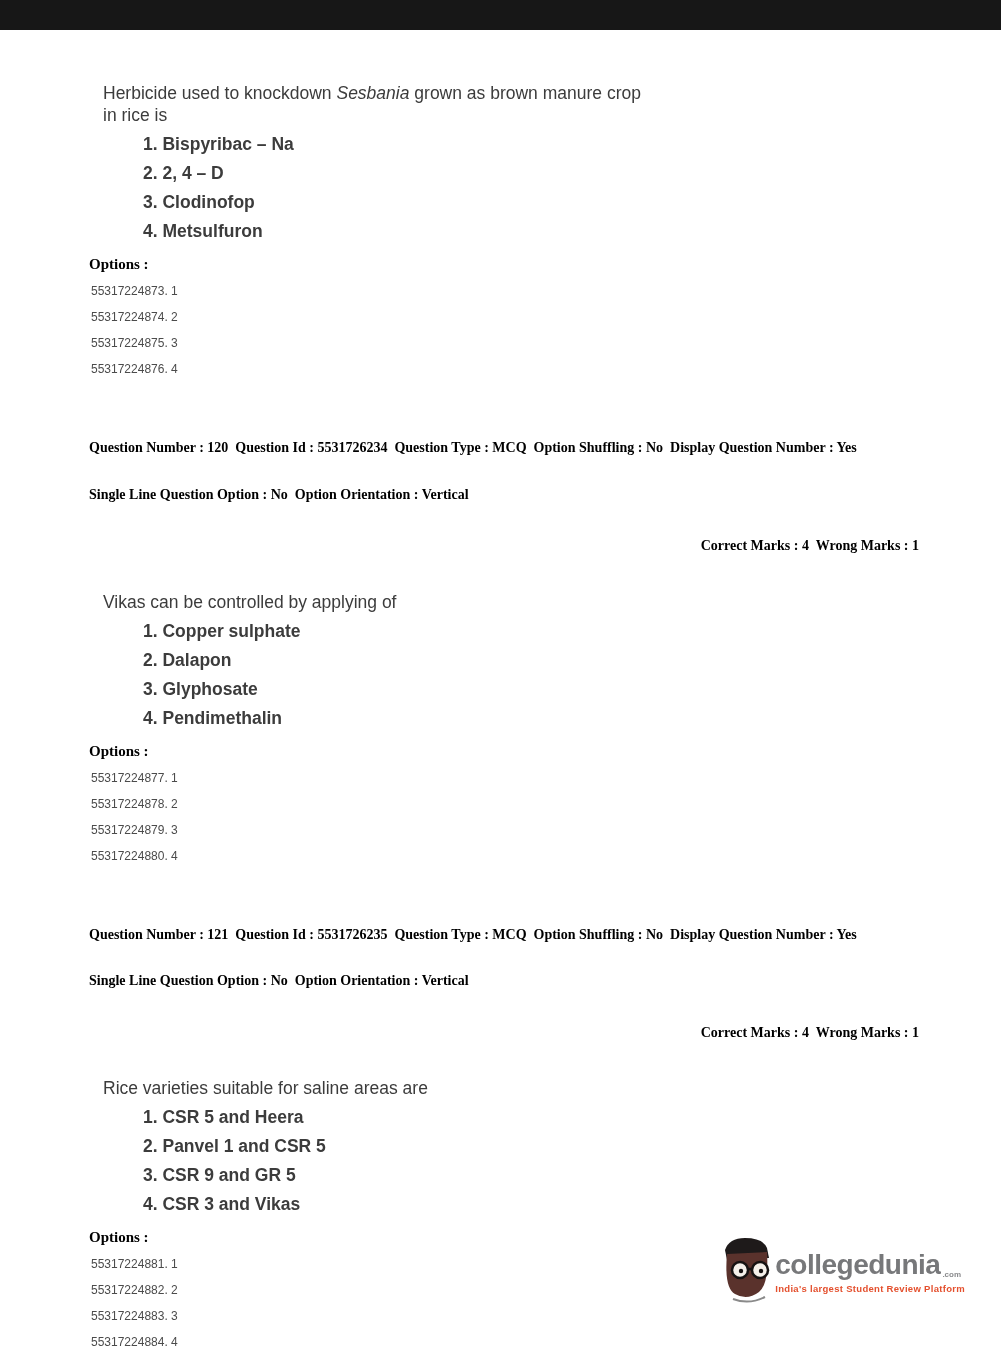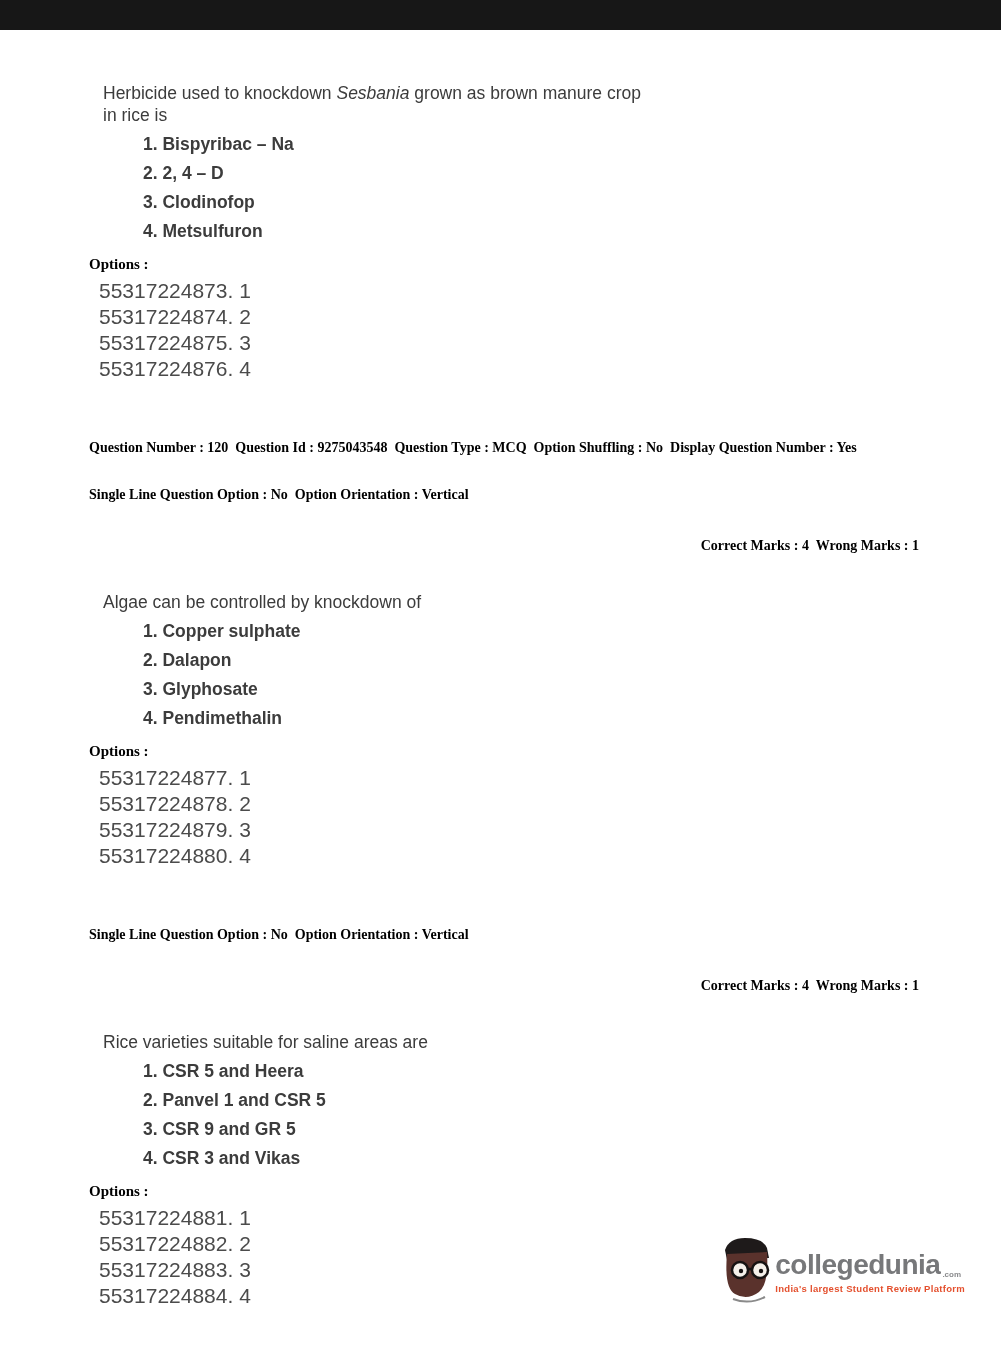--- a/index.html
+++ b/index.html
@@ -67,24 +67,24 @@
     font-family:"Liberation Serif", serif;
     font-weight:bold;
     font-size:15px;
     color:#000000;
     margin-top:16px;
     margin-bottom:5px;
     white-space:pre-wrap;
   }
 
   .option-id {
-    font-size:21px;
+    font-size:12px;
     line-height:26px;
     color:#4b4b4b;
-    margin-left:10px;
+    margin-left:2px;
     white-space:pre-wrap;
   }
 
   
   .footer-logo {
     position:absolute;
     right:36px;
     bottom:48px;
     display:flex;
     align-items:center;
@@ -135,42 +135,43 @@
       <div class="option-ids">
         <div class="option-id">55317224873. 1</div>
         <div class="option-id">55317224874. 2</div>
         <div class="option-id">55317224875. 3</div>
         <div class="option-id">55317224876. 4</div>
       </div>
     </section>
 
     <section class="question-block">
       <div class="q-header">
-        <div>Question Number : 120  Question Id : 9275043548  Question Type : MCQ  Option Shuffling : No  Display Question Number : Yes</div>
+        <div>Question Number : 120  Question Id : 5531726234  Question Type : MCQ  Option Shuffling : No  Display Question Number : Yes</div>
         <div>Single Line Question Option : No  Option Orientation : Vertical</div>
         <div class="marks-line">Correct Marks : 4  Wrong Marks : 1</div>
       </div>
-      <p class="q-text">Algae can be controlled by knockdown of</p>
+      <p class="q-text">Vikas can be controlled by applying of</p>
       <div class="choices">
         <div class="choice">1. Copper sulphate</div>
         <div class="choice">2. Dalapon</div>
         <div class="choice">3. Glyphosate</div>
         <div class="choice">4. Pendimethalin</div>
       </div>
       <p class="options-label">Options :</p>
       <div class="option-ids">
         <div class="option-id">55317224877. 1</div>
         <div class="option-id">55317224878. 2</div>
         <div class="option-id">55317224879. 3</div>
         <div class="option-id">55317224880. 4</div>
       </div>
     </section>
 
     <section class="question-block">
       <div class="q-header">
+        <div>Question Number : 121  Question Id : 5531726235  Question Type : MCQ  Option Shuffling : No  Display Question Number : Yes</div>
         <div>Single Line Question Option : No  Option Orientation : Vertical</div>
         <div class="marks-line">Correct Marks : 4  Wrong Marks : 1</div>
       </div>
       <p class="q-text">Rice varieties suitable for saline areas are</p>
       <div class="choices">
         <div class="choice">1. CSR 5 and Heera</div>
         <div class="choice">2. Panvel 1 and CSR 5</div>
         <div class="choice">3. CSR 9 and GR 5</div>
         <div class="choice">4. CSR 3 and Vikas</div>
       </div>

